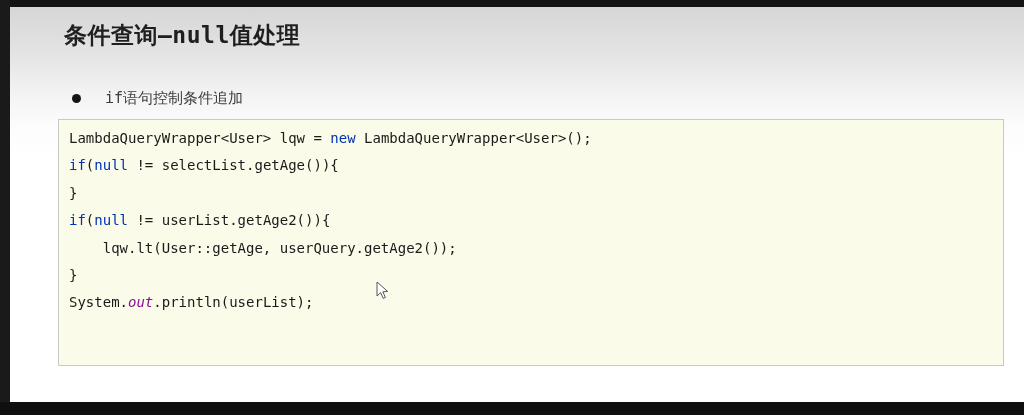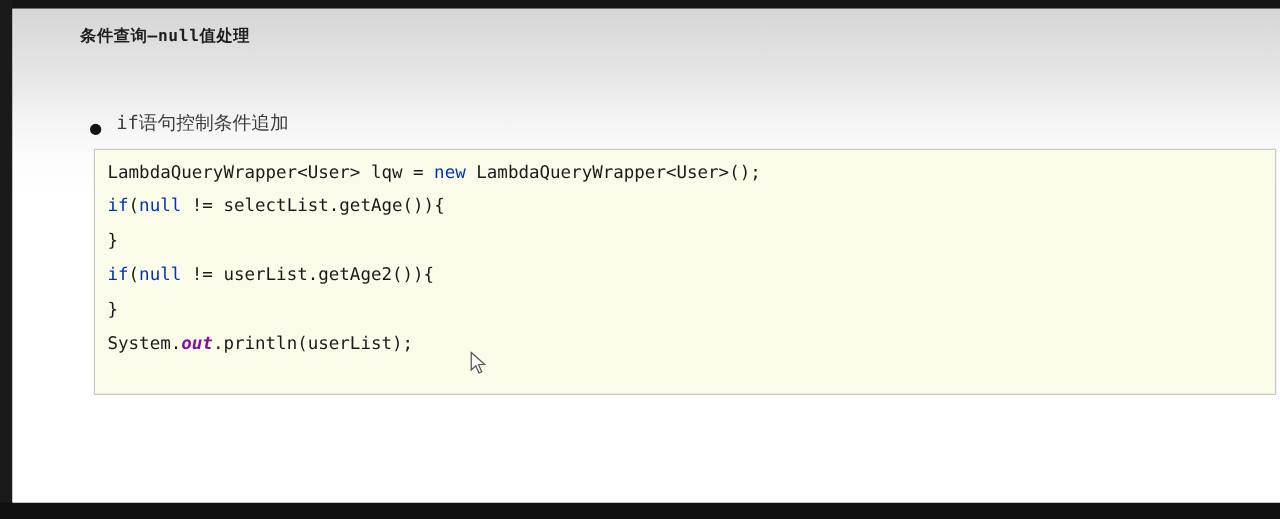--- a/index.html
+++ b/index.html
@@ -10,47 +10,47 @@
   }
   .edge-top{position:absolute;top:0;left:0;right:0;height:7px;background:#141414;}
   .edge-left{position:absolute;top:0;left:0;bottom:0;width:10px;background:#1a1a1a;}
   .edge-bottom{position:absolute;bottom:0;left:0;right:0;height:13px;background:#0f0f0f;}
   .content{
     position:absolute;left:10px;top:7px;right:0;bottom:13px;
     background:linear-gradient(180deg,#d6d6d6 0%,#e4e4e4 12%,#f3f3f3 22%,#fcfcfc 30%,#ffffff 38%);
   }
   .title{
     position:absolute;left:54px;top:13px;
-    font-size:13px;font-weight:bold;color:#1f1f1f;letter-spacing:0.5px;
+    font-size:23px;font-weight:bold;color:#1f1f1f;letter-spacing:0.5px;
     font-family:"DejaVu Sans Mono","DejaVu Sans",sans-serif;
   }
   .bullet-row{
     position:absolute;left:62px;top:82px;
-    display:flex;align-items:flex-end;gap:12px;
+    display:flex;align-items:center;gap:24px;
   }
   .bullet-dot{width:9px;height:9px;border-radius:50%;background:#141414;flex:0 0 auto;}
   .bullet-text{
     font-size:15px;color:#3d3d3d;
     font-family:"DejaVu Sans Mono","DejaVu Sans",sans-serif;
   }
   .code-block{
-    position:absolute;left:65px;top:112px;width:946px;height:197px;
+    position:absolute;left:48px;top:112px;width:946px;height:247px;
     box-sizing:border-box;
     background:var(--code-bg,#fbfbe9);
     border:1px solid var(--code-border,#c9c9c9);
     padding:5px 0 0 10px;
   }
   .code-line{
     font-family:"DejaVu Sans Mono","Liberation Mono",monospace;
     font-size:14px;line-height:27.4px;white-space:pre;
     color:var(--code-text,#1a1a1a);
   }
   .code-line .kw{color:var(--kw,#0032b4);}
   .code-line .field{color:var(--field,#871094);}
-  .code-line .staticfield{color:var(--field,#871094);font-style:italic;font-weight:bold;}
+  .code-line .staticfield{color:var(--field,#871094);font-style:italic;}
   .cursor{position:absolute;left:376px;top:281px;width:13px;height:19px;}
 </style>
 </head>
 <body>
 
 <div class="edge-top"></div>
 <div class="edge-left"></div>
 <div class="edge-bottom"></div>
 
 <div class="content">
@@ -60,20 +60,21 @@
     <span class="bullet-dot"></span>
     <span class="bullet-text">if语句控制条件追加</span>
   </div>
 
   <div class="code-block">
     <div id="code">
         <div class="code-line"><span>LambdaQueryWrapper&lt;User&gt; lqw = </span><span class="kw">new</span><span> LambdaQueryWrapper&lt;User&gt;();</span></div>
         <div class="code-line"><span class="kw">if</span><span>(</span><span class="kw">null</span><span> != selectList.getAge()){</span></div>
         <div class="code-line"><span>}</span></div>
         <div class="code-line"><span class="kw">if</span><span>(</span><span class="kw">null</span><span> != userList.getAge2()){</span></div>
+        <div class="code-line"><span>    lqw.lt(User::getAge, userQuery.getAge2());</span></div>
         <div class="code-line"><span>}</span></div>
         <div class="code-line"><span>System.</span><span class="staticfield">out</span><span>.println(userList);</span></div>
       </div>
   </div>
 </div>
 
 <svg class="cursor" viewBox="0 0 13 19">
   <path d="M1 1 L1 15 L4.6 11.6 L7.2 17.4 L9.4 16.4 L6.8 10.8 L11.6 10.4 Z" fill="#ffffff" stroke="#555555" stroke-width="1"></path>
 </svg>
 

